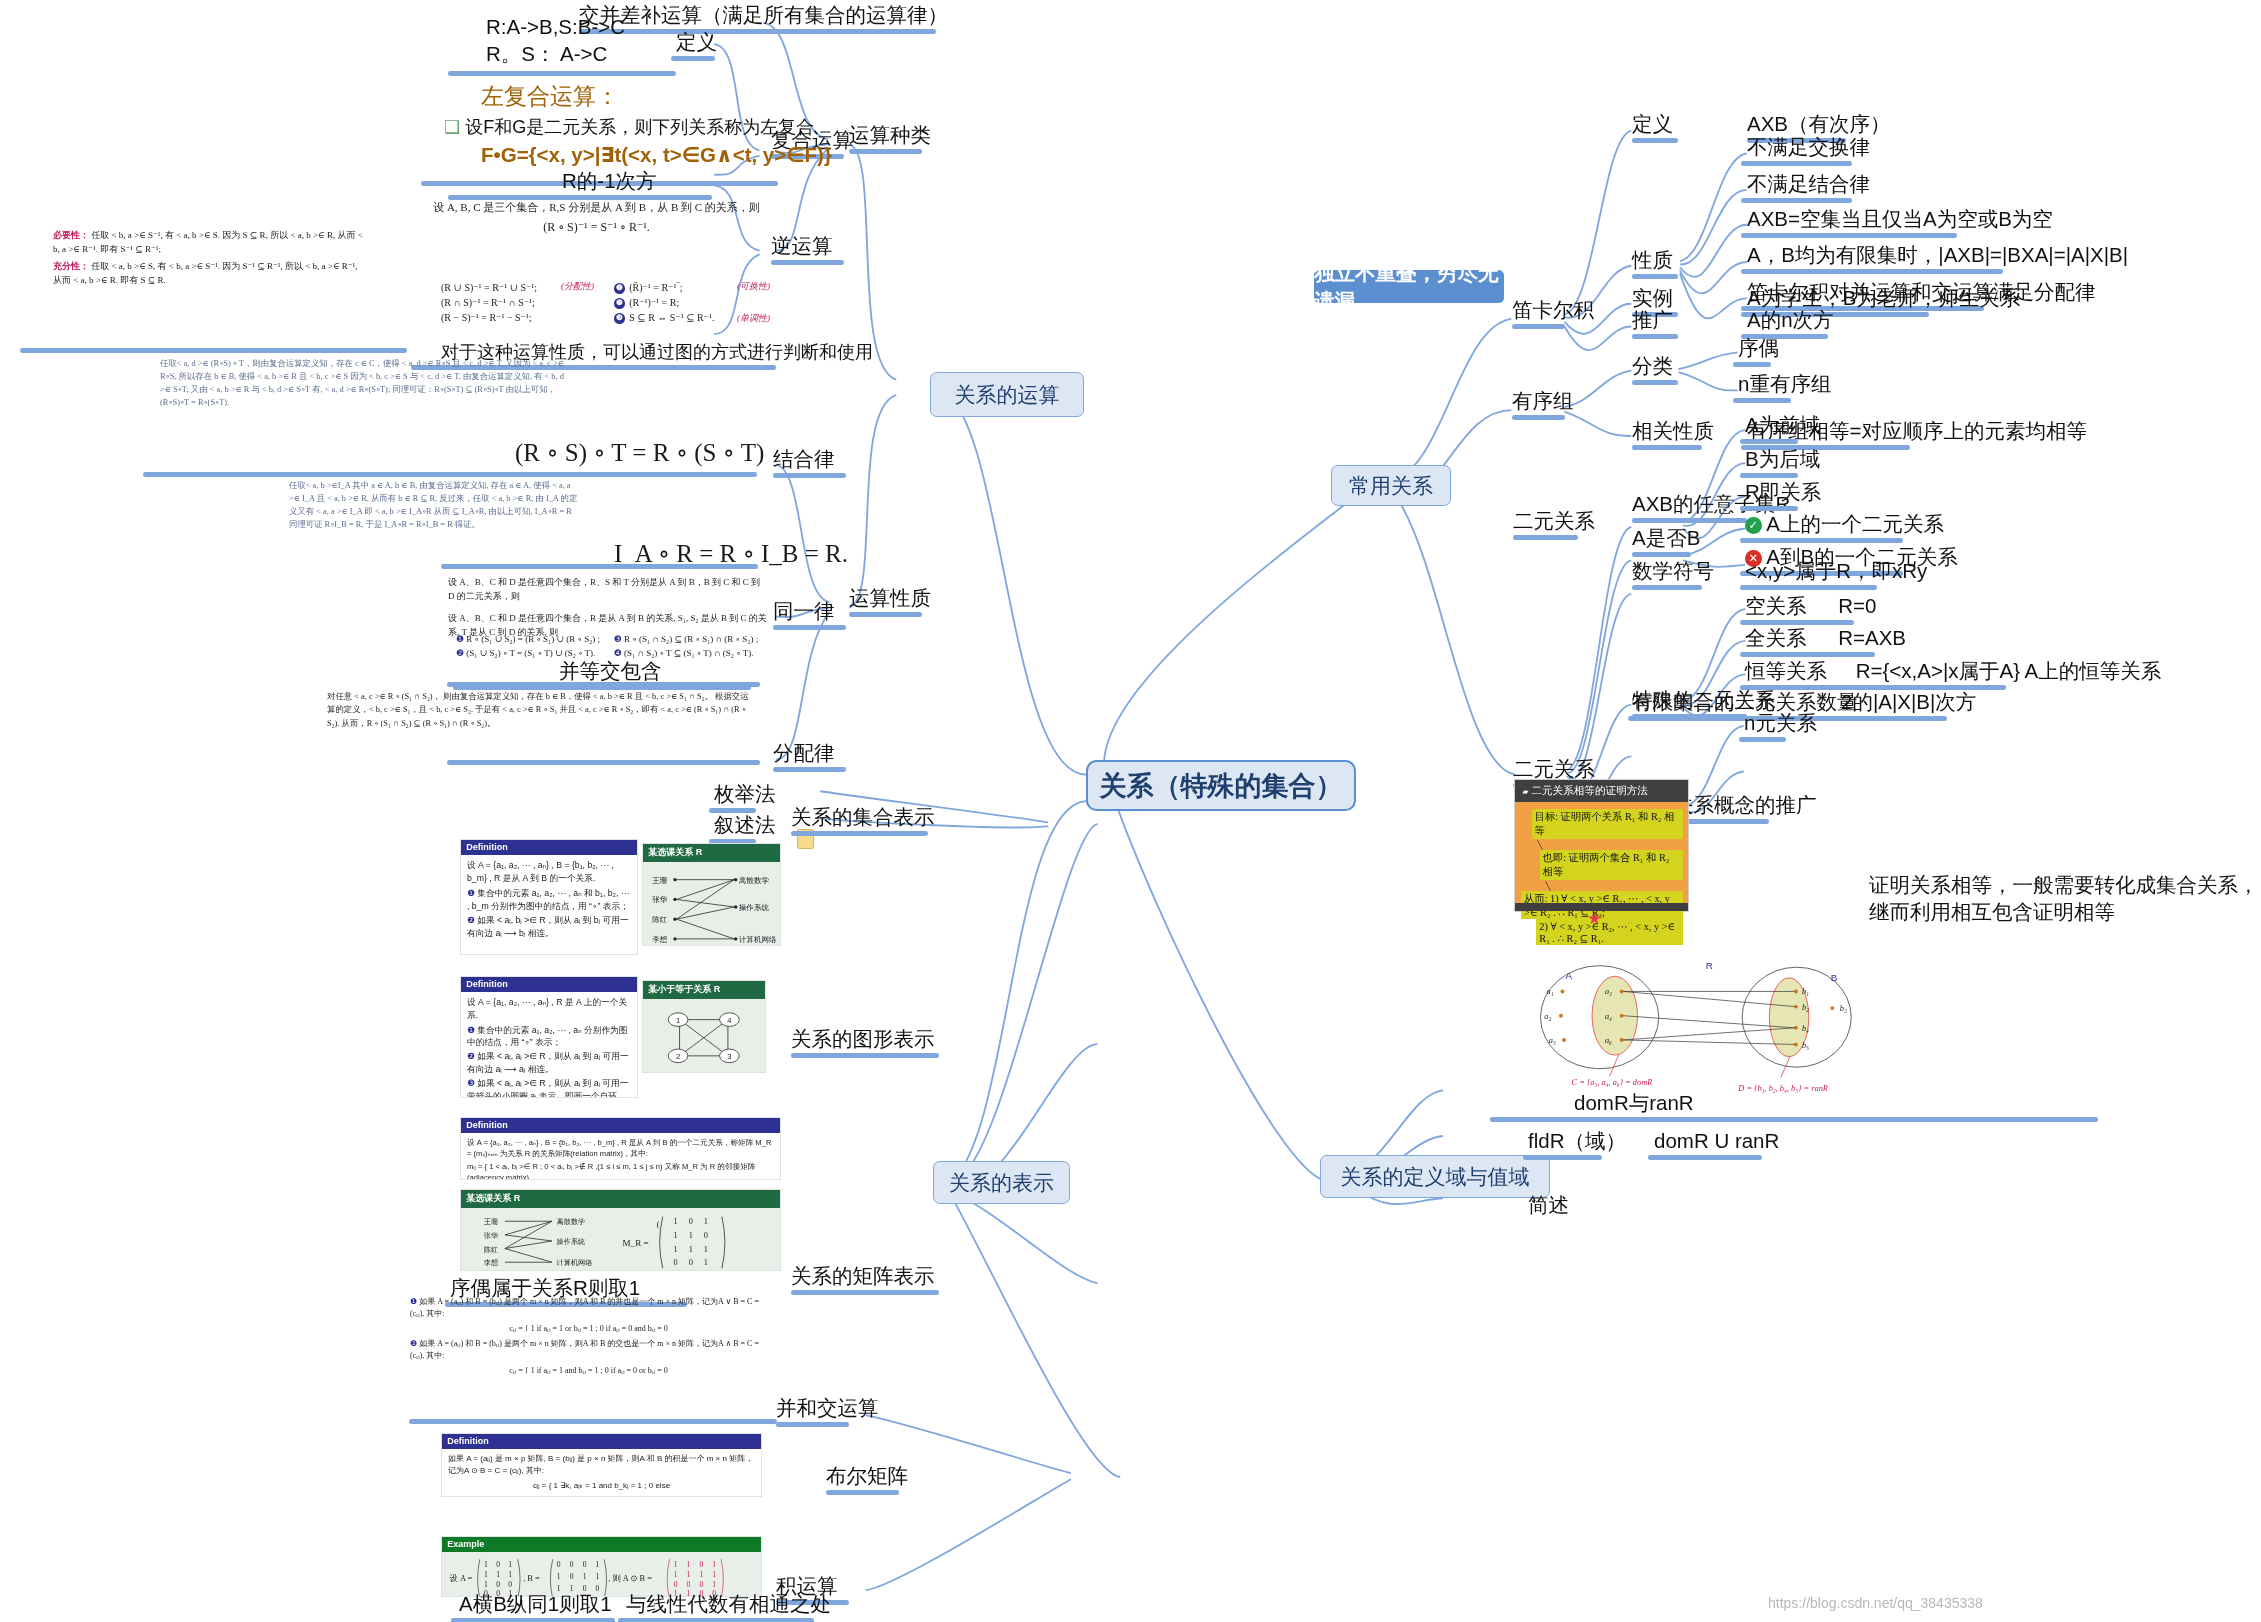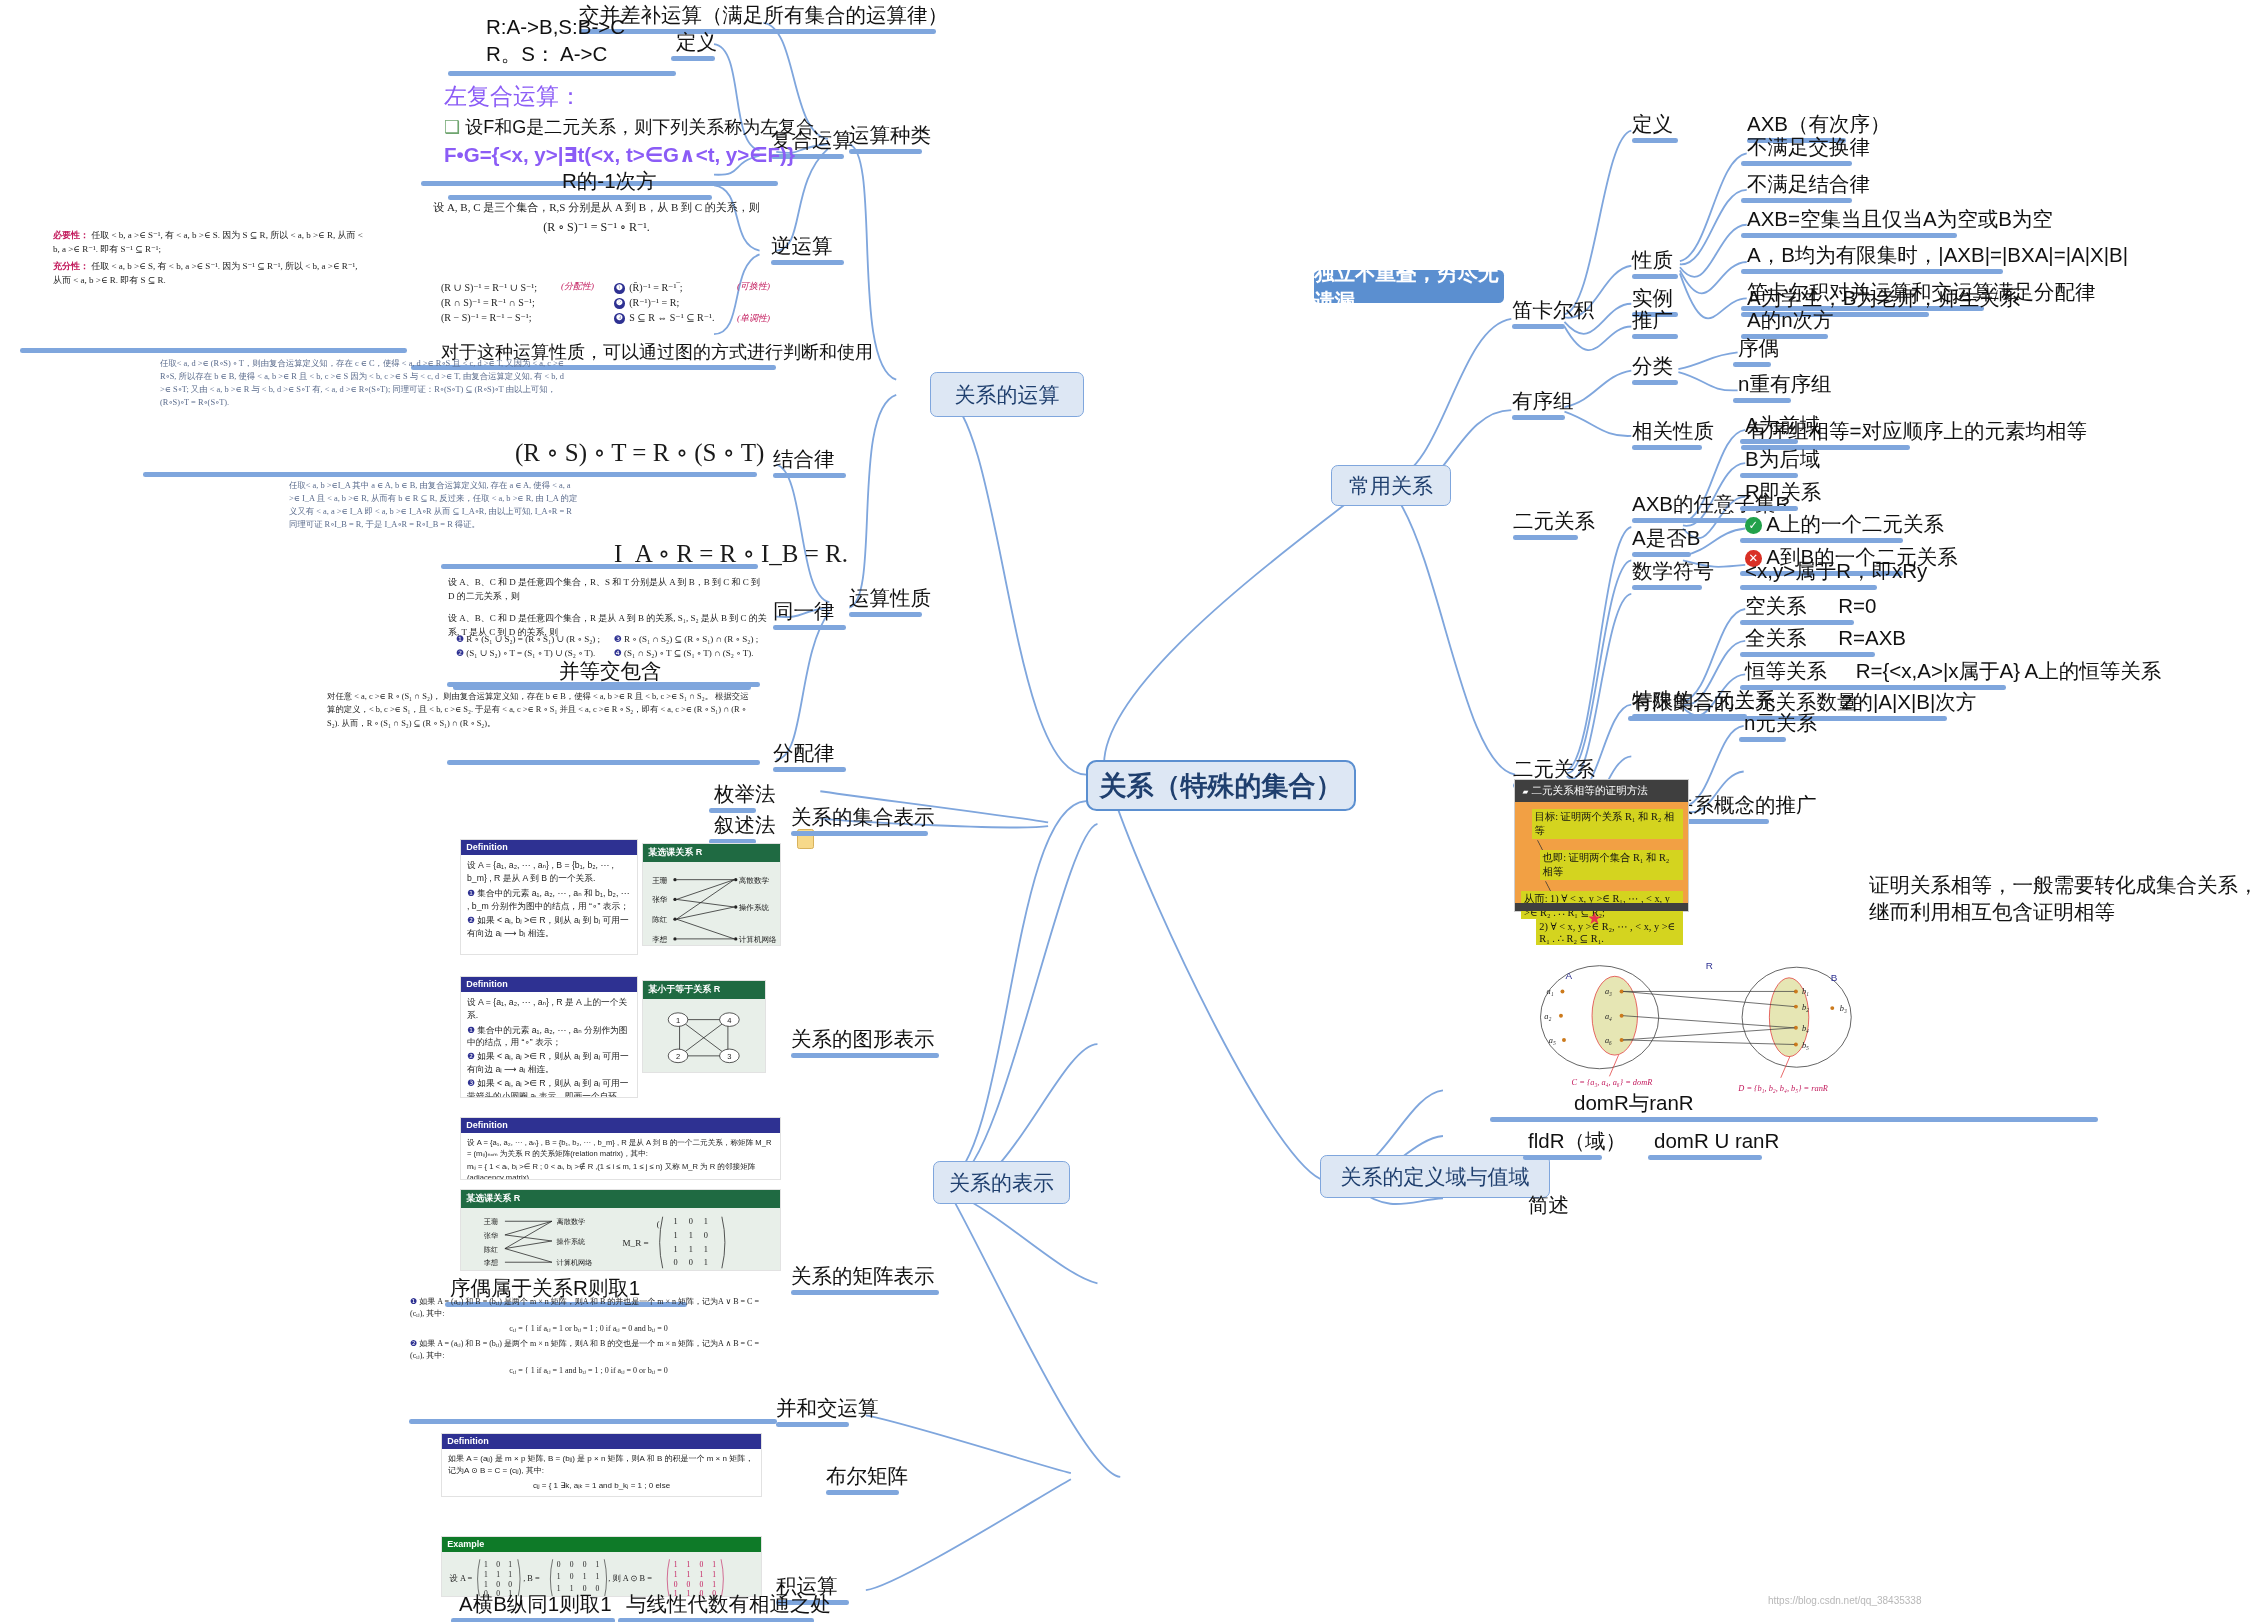--- a/index.html
+++ b/index.html
@@ -35,40 +35,40 @@
   .card .body.tint{background:#e8efe9;}
 
   .mathblk{position:absolute;font-family:"Liberation Serif","DejaVu Serif",serif;
            font-size:12px;color:#222;line-height:1.5;}
   .mathbig{position:absolute;font-family:"Liberation Serif","DejaVu Serif",serif;
            font-size:25px;color:#1a1a1a;}
   .red{color:#c2185b;}
   .blu{color:#2e3192;}
 
   .bignote{position:absolute;font-size:20px;line-height:1.35;color:#111;}
-  .freetxt{position:absolute;font-size:20.5px;color:#8b5cf6;line-height:1.3;}
+  .freetxt{position:absolute;font-size:20.5px;color:#a16207;line-height:1.3;margin-left:37px;}
 
   .badge{display:inline-block;width:16.7px;height:16.7px;border-radius:50%;
          color:#fff;font-size:11.4px;line-height:16.7px;text-align:center;
          vertical-align:middle;margin-right:4.6px;font-weight:bold;}
   .badge.ok{background:#21a14b;}
   .badge.no{background:#d93025;}
   .noteicon{display:inline-block;width:15px;height:18px;background:#f7d98a;
             border:0.8px solid #d8b25c;border-radius:2.3px;vertical-align:middle;}
 
   
   .proofcard{position:absolute;border:0.8px solid #cfcfcf;background:#f2a044;}
   .proofcard .ttl{background:#3f3f3f;color:#fff;font-size:10.6px;padding:3.8px 7.6px;}
   .hl{background:#d4d41f;display:inline-block;padding:0.8px 3px;
       font-family:"Liberation Serif","DejaVu Serif",serif;font-size:10.3px;color:#111;}
   .star{color:#e8344e;font-size:16.7px;}
 
   
   .venn{position:absolute;}
-  .wm{position:absolute;font-size:10px;color:#b8b8b8;padding-left:13px;}
+  .wm{position:absolute;font-size:14px;color:#b8b8b8;padding-left:13px;}
 </style>
 </head>
 <body>
 
 <div id="stage">
 
 <svg class="links" viewBox="0 0 2977 2136">
   <g fill="none" stroke="#7fa6dd" stroke-width="2.4">
 
     <path d="M1430,1020 C1330,1020 1320,560 1245,520"></path>

